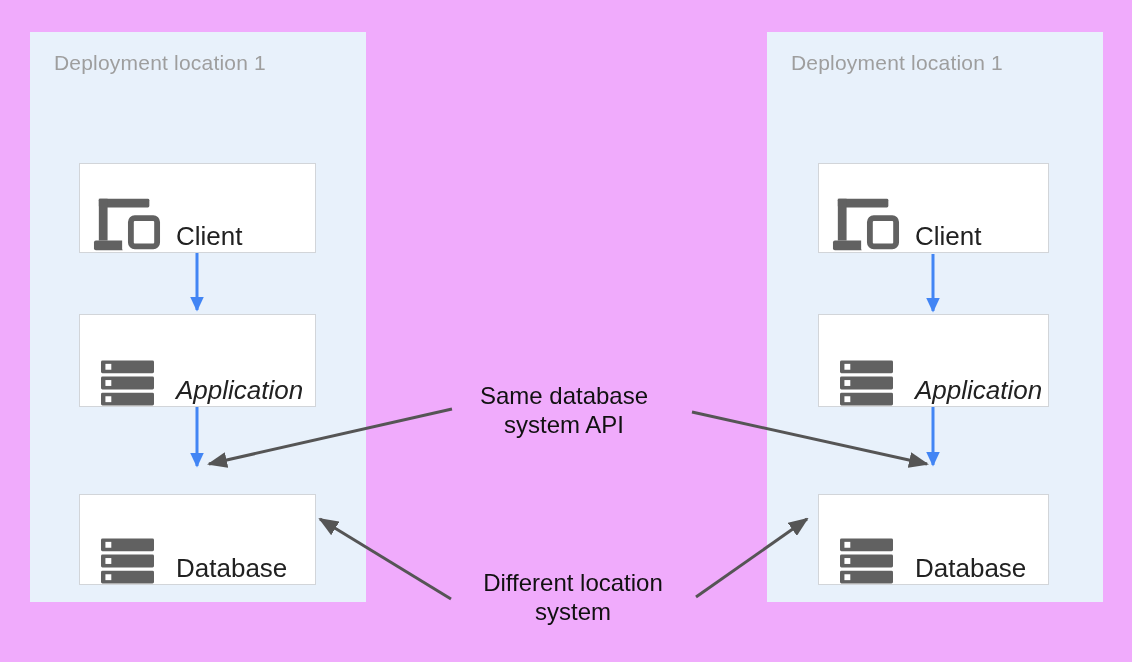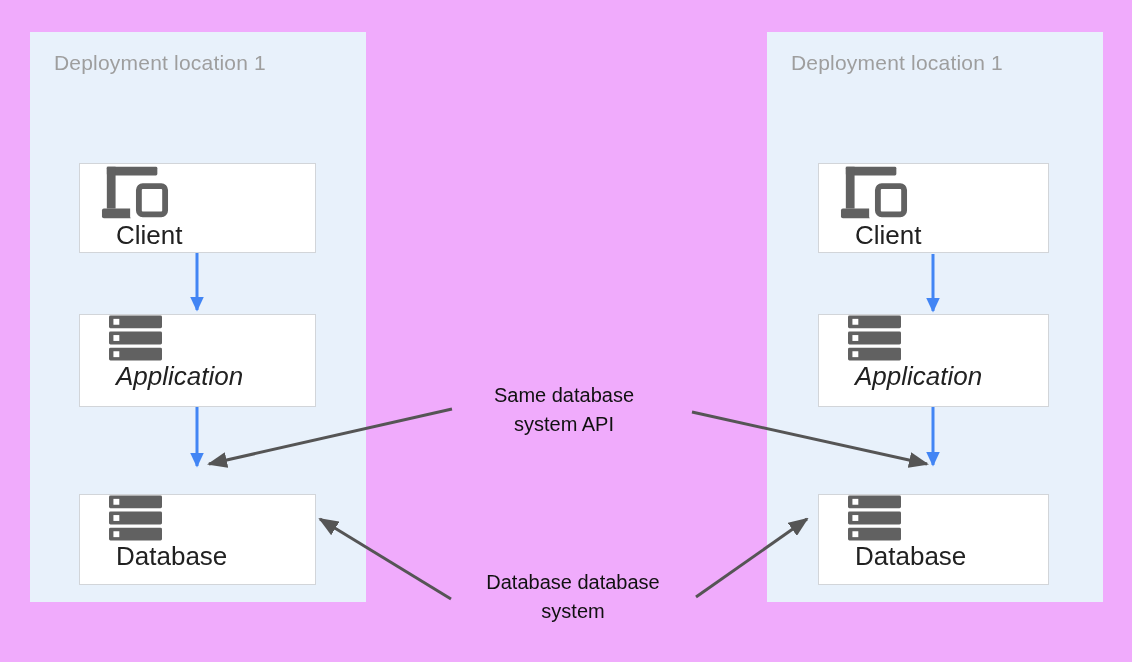--- a/index.html
+++ b/index.html
@@ -28,23 +28,22 @@
     color: #9e9e9e;
     letter-spacing: 0.2px;
     white-space: nowrap;
   }
   .node {
     position: absolute;
     background: #ffffff;
     border: 1px solid #d2d5d9;
     box-sizing: border-box;
     display: flex;
-    align-items: flex-start;
-    padding-left: 21px;
-    flex-direction: column;
+    align-items: flex-end;
+    padding-left: 13px;
   }
   .panel .node { width: 237px; left: 49px; }
   #panel-2 .node { width: 231px; left: 51px; }
   .node-client      { top: 131px; height: 90px; }
   .node-application { top: 282px; height: 93px; font-style: italic; }
   .node-database    { top: 462px; height: 91px; }
   .node-icon {
     width: 68px;
     display: flex;
     justify-content: center;
@@ -61,21 +60,21 @@
     position: absolute;
     left: 0; top: 0;
     width: 1132px;
     height: 662px;
     pointer-events: none;
   }
   .annotation {
     position: absolute;
     width: 260px;
     text-align: center;
-    font-size: 20px;
+    font-size: 24px;
     line-height: 29px;
     color: #111111;
   }
   #annotation-same-api  { left: 434px; top: 381px; }
   #annotation-diff-sys  { left: 443px; top: 568px; }
 </style>
 </head>
 <body>
 
 <div id="canvas">
@@ -206,17 +205,17 @@
     <line x1="451" y1="599" x2="320" y2="519" stroke="#555555" stroke-width="3" marker-end="url(#head-gray)"></line>
     <line x1="696" y1="597" x2="807" y2="519" stroke="#555555" stroke-width="3" marker-end="url(#head-gray)"></line>
   </svg>
 
   <div class="annotation" id="annotation-same-api">
     <div>Same database</div>
     <div>system API</div>
   </div>
 
   <div class="annotation" id="annotation-diff-sys">
-    <div>Database database</div>
+    <div>Different location</div>
     <div>system</div>
   </div>
 
 </div>
 
 </body></html>

